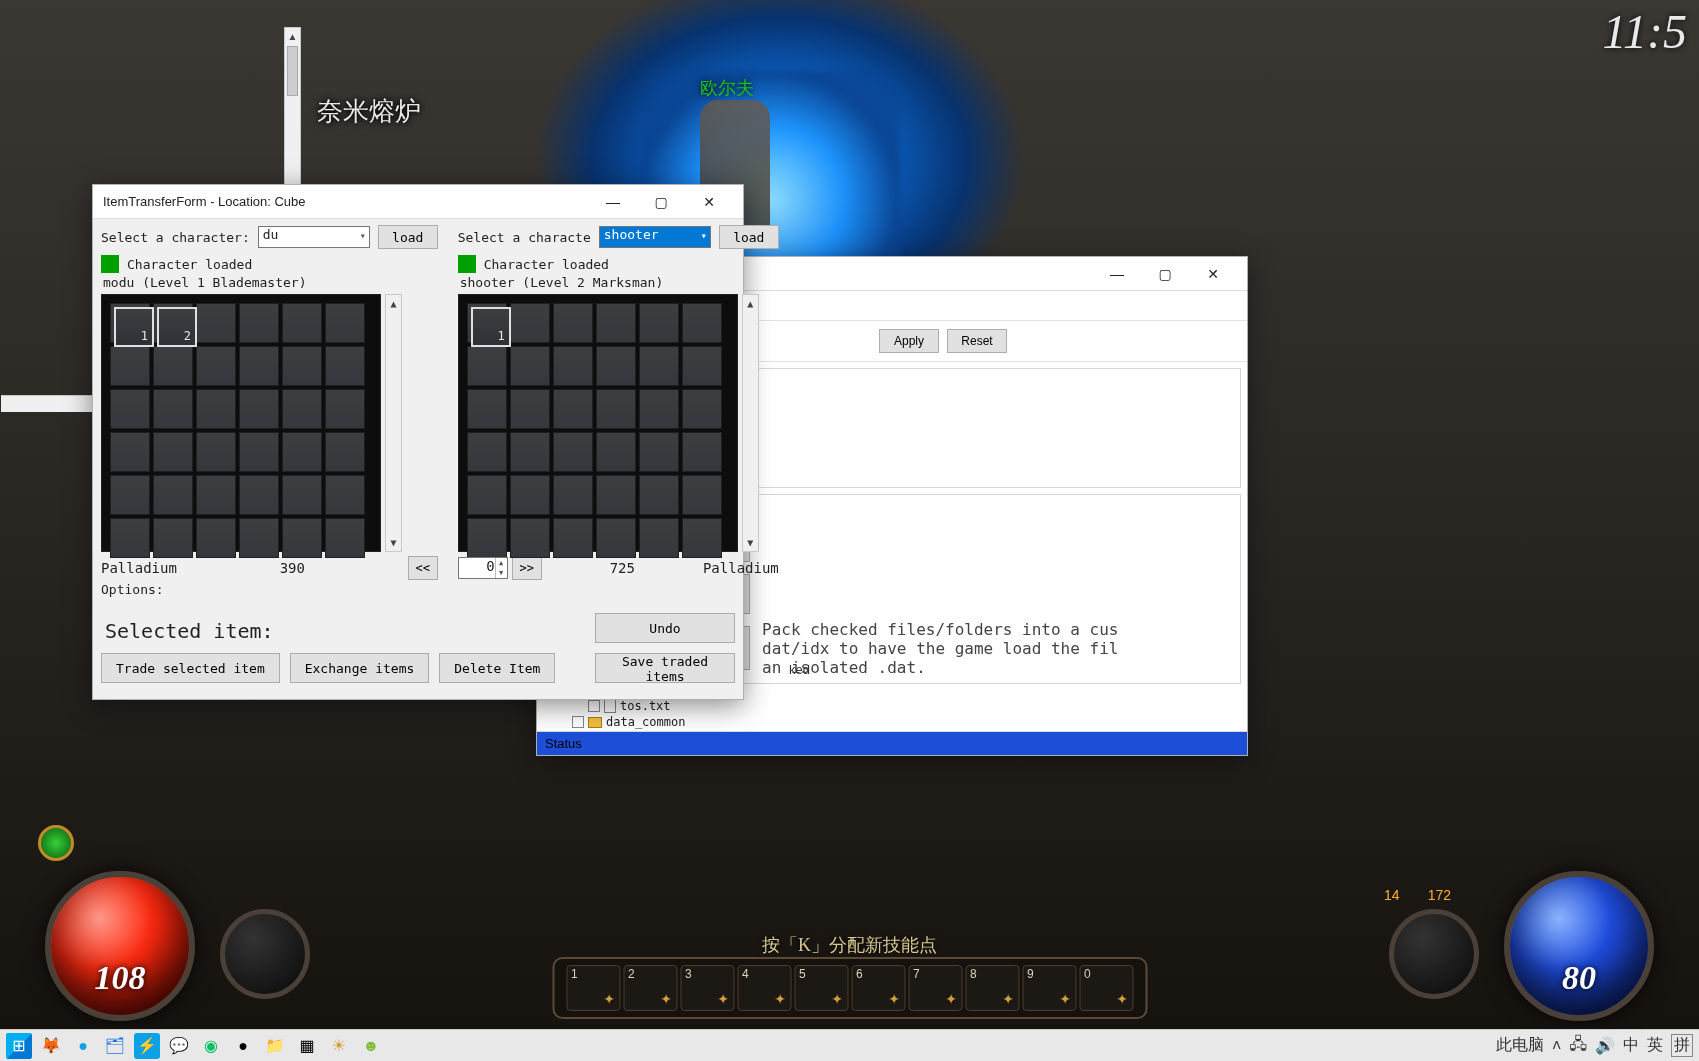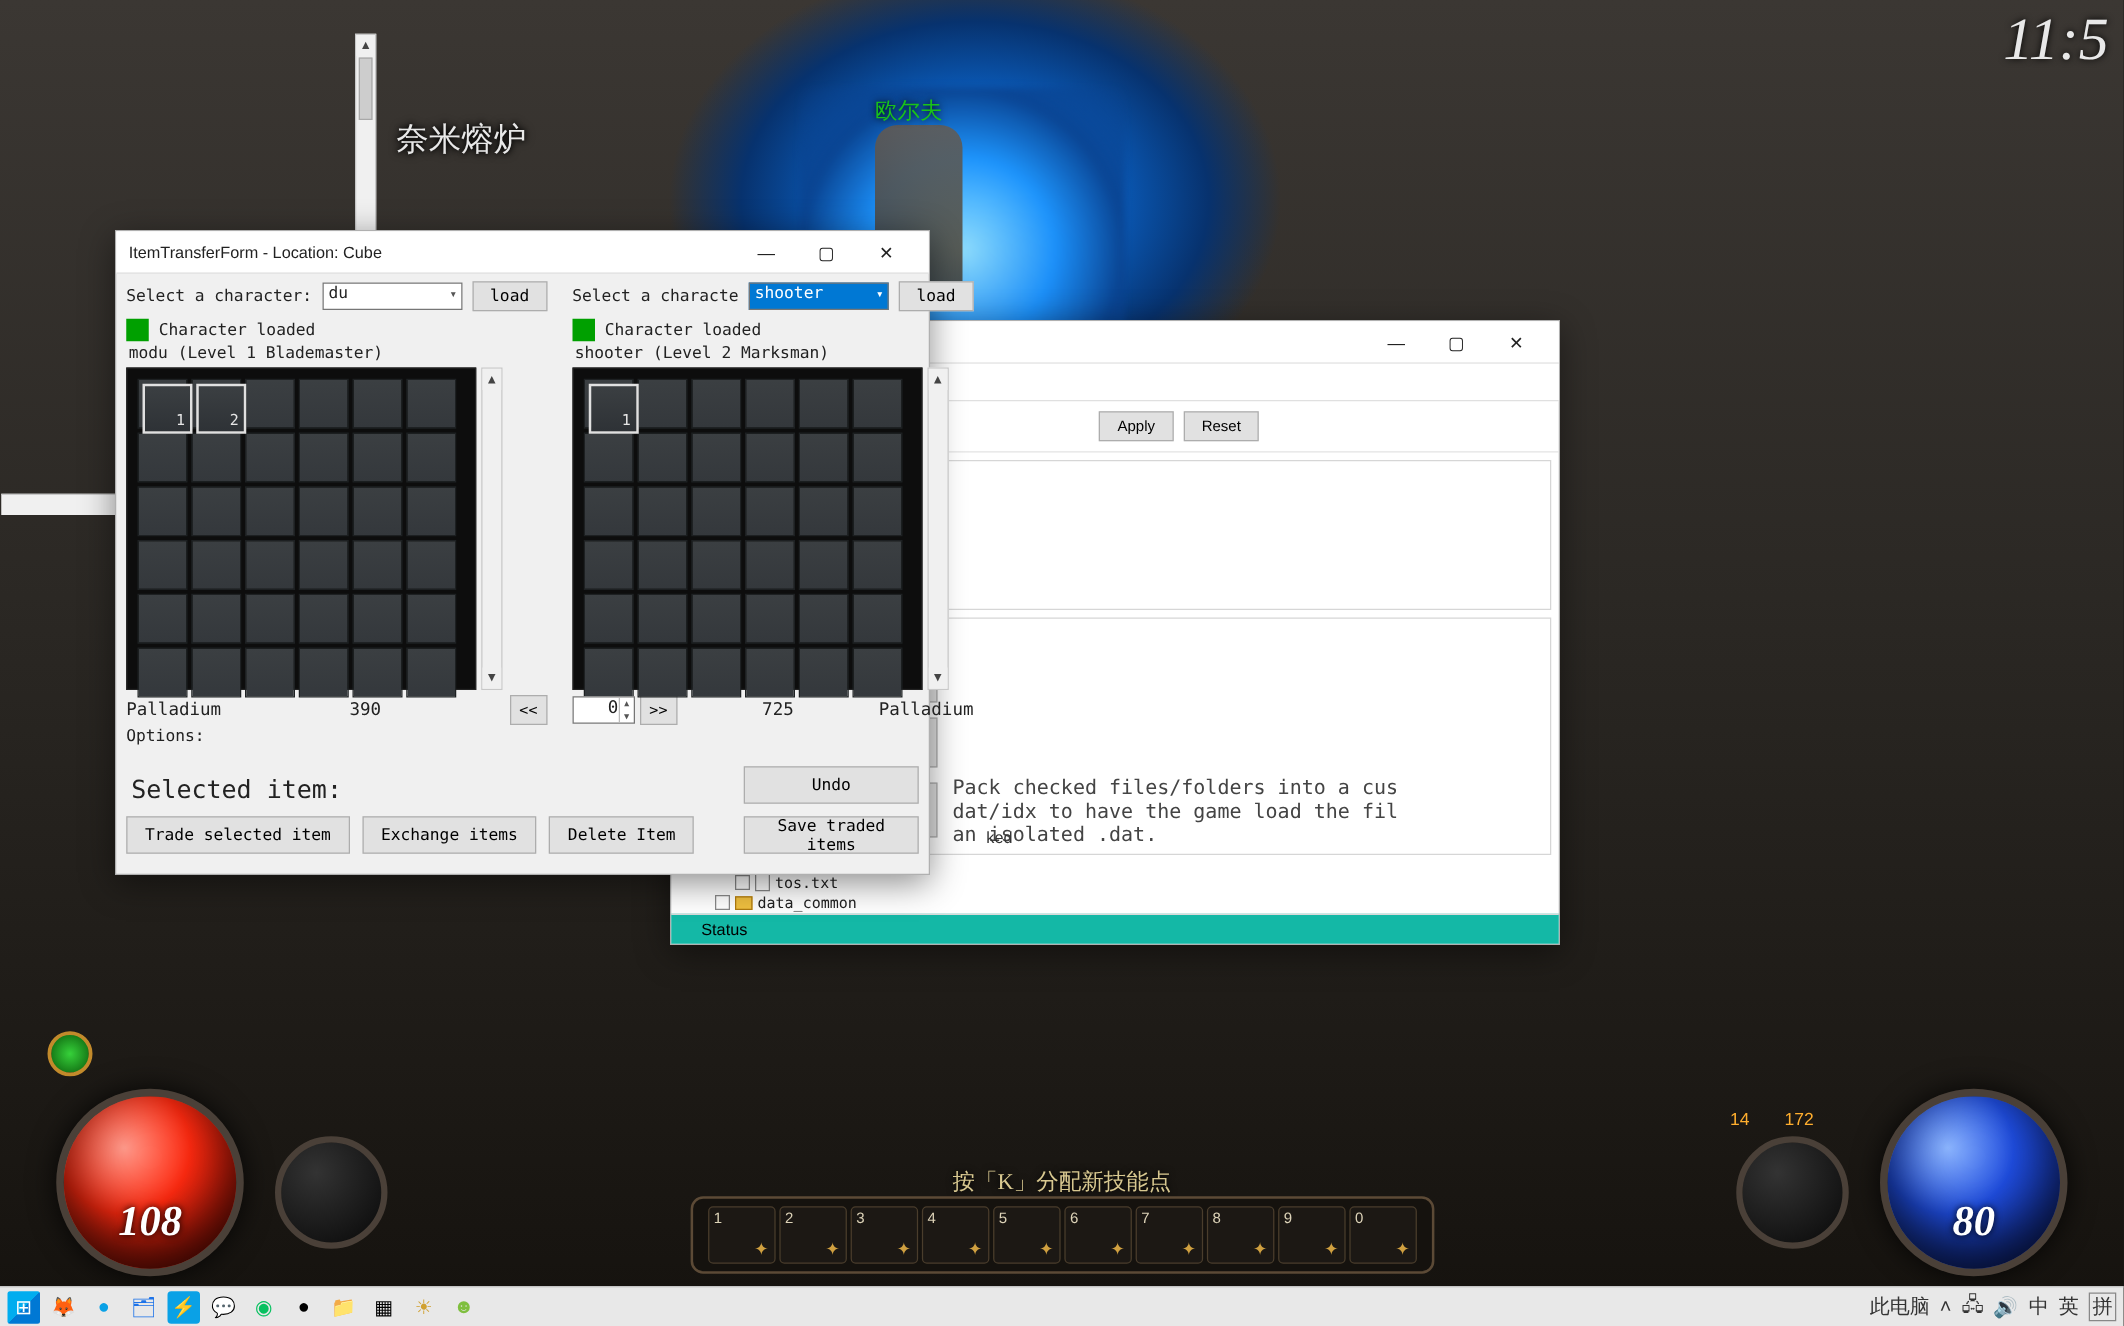--- a/index.html
+++ b/index.html
@@ -134,21 +134,21 @@
   #reanim .menu { height:30px; padding:0 10px; font-size:14px; color:#333; display:flex; align-items:flex-end; gap:20px;
     border-bottom:1px solid #e0e0e0; background:#fff; }
   #reanim .toolbar { padding:8px 10px; display:flex; gap:8px; border-bottom:1px solid #e4e4e4; }
   .details { padding:6px 10px; font-family:"SimSun","Consolas",monospace; font-size:13px; border:1px solid #d6d6d6; margin:6px; }
   .details .heading { font-weight:bold; margin-bottom:6px; }
   .details .drow { margin:2px 0; }
   .opts-box { margin:6px; border:1px solid #d6d6d6; padding:6px 8px; }
   .opts-box .heading { font-size:13px; font-family:"SimSun",monospace; margin-bottom:6px; }
   .opts-box .btn { display:block; width:130px; height:34px; margin:6px 0; }
   .opts-box .hint { font-family:"SimSun","Consolas",monospace; font-size:16px; color:#444; }
-  .statusbar { position:absolute; left:0; right:0; bottom:0; height:24px; border-top:1px solid #d9d9d9; padding:4px 24px; font-size:13px; background:#14b8a6; }
+  .statusbar { position:absolute; left:0; right:0; bottom:0; height:24px; border-top:1px solid #d9d9d9; padding:4px 8px; font-size:13px; background:#1d4ed8; }
 
   
   #tables { left:935px; top:314px; width:302px; height:420px; background:#fff; border:1px solid #a5b4c4; }
   #tables .hdr { height:26px; background:#e8eff6; border-bottom:1px solid #c5d4e3; padding:4px 8px; font-size:13px; color:#46586a; }
   #tables .list-wrap { display:flex; height:306px; }
   #tables .list { flex:1; overflow:hidden; padding:2px 4px; font-family:"Consolas","SimSun",monospace; font-size:12px; line-height:16px; color:#000; }
   #tables .list div { white-space:nowrap; }
   #tables .scroll-v { width:17px; }
   #tables .foot { border-top:1px solid #c5d4e3; padding:6px 8px; font-family:"SimSun","Consolas",monospace; font-size:12px; color:#222; line-height:16px; height:62px; overflow:hidden; }
   #tables .hscroll { height:17px; border-top:1px solid #c8c8c8; background:#f0f0f0; position:relative; }

